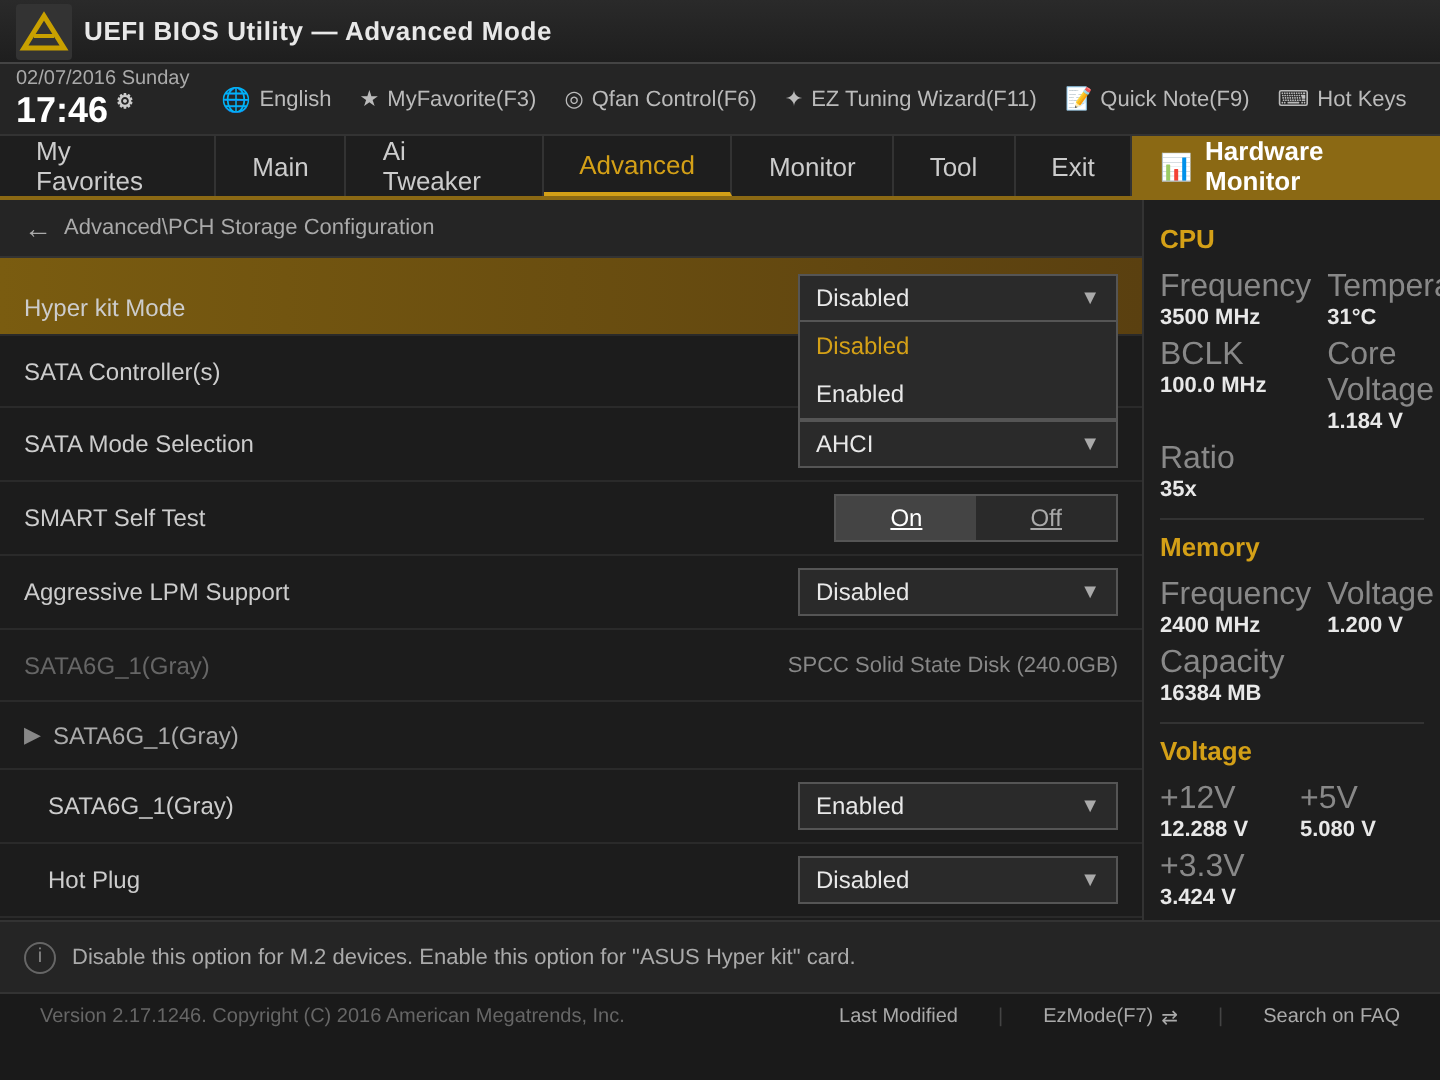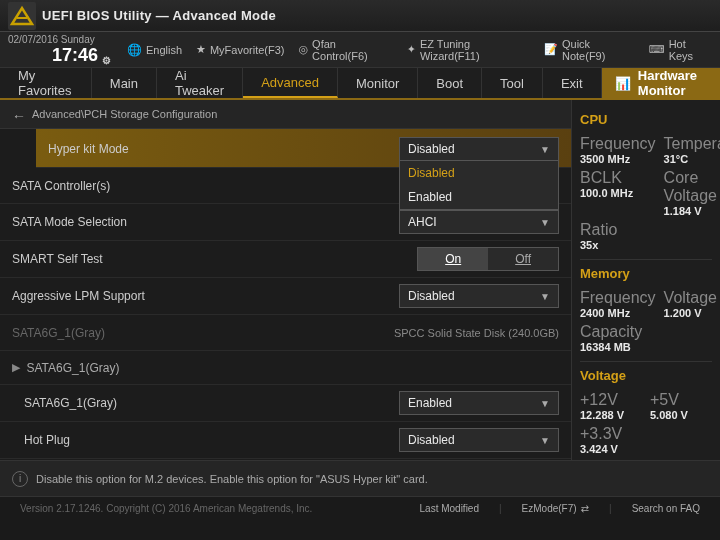--- a/index.html
+++ b/index.html
@@ -54,23 +54,22 @@
       display: flex;
       flex-direction: column;
       font-size: 10px;
       color: #aaa;
     }
     .time-display {
       font-size: 18px;
       font-weight: bold;
       color: #fff;
       display: flex;
-      align-items: flex-end;
+      align-items: flex-start;
       gap: 4px;
-      margin-left: 44px;
     }
     .gear-icon { color: #ccc; font-size: 10px; }
     .info-items {
       display: flex;
       gap: 14px;
       align-items: center;
       color: #bbb;
       font-size: 11px;
     }
     .info-item {
@@ -374,21 +373,20 @@
     </div>
   </div>
 </div>
 
 <div class="nav-bar">
   <div class="nav-item">My Favorites</div>
   <div class="nav-item">Main</div>
   <div class="nav-item">Ai Tweaker</div>
   <div class="nav-item active">Advanced</div>
   <div class="nav-item">Monitor</div>
-  <div class="nav-item">Boot</div>
   <div class="nav-item">Tool</div>
   <div class="nav-item">Exit</div>
   <div class="nav-right">
     <div class="nav-hardware">
       <span style="margin-right:6px;">📊</span>
       <span>Hardware Monitor</span>
     </div>
   </div>
 </div>
 
@@ -396,21 +394,21 @@
 
   <div class="left-panel">
 
     <div class="breadcrumb-bar">
       <span class="back-arrow">←</span>
       <span>Advanced\PCH Storage Configuration</span>
     </div>
 
     <div class="settings-list">
 
-      <div class="setting-row highlighted" style="align-items:center; padding-top:8px;margin-left:36px;">
+      <div class="setting-row highlighted" style="align-items:flex-end; padding-top:8px;">
         <div class="setting-label">Hyper kit Mode</div>
         <div class="setting-value">
           <div class="dropdown-open-container">
             <div class="dropdown-header">
               <span>Disabled</span>
               <span class="dropdown-arrow">▼</span>
             </div>
             <div class="dropdown-list">
               <div class="dropdown-option selected">Disabled</div>
               <div class="dropdown-option">Enabled</div>

